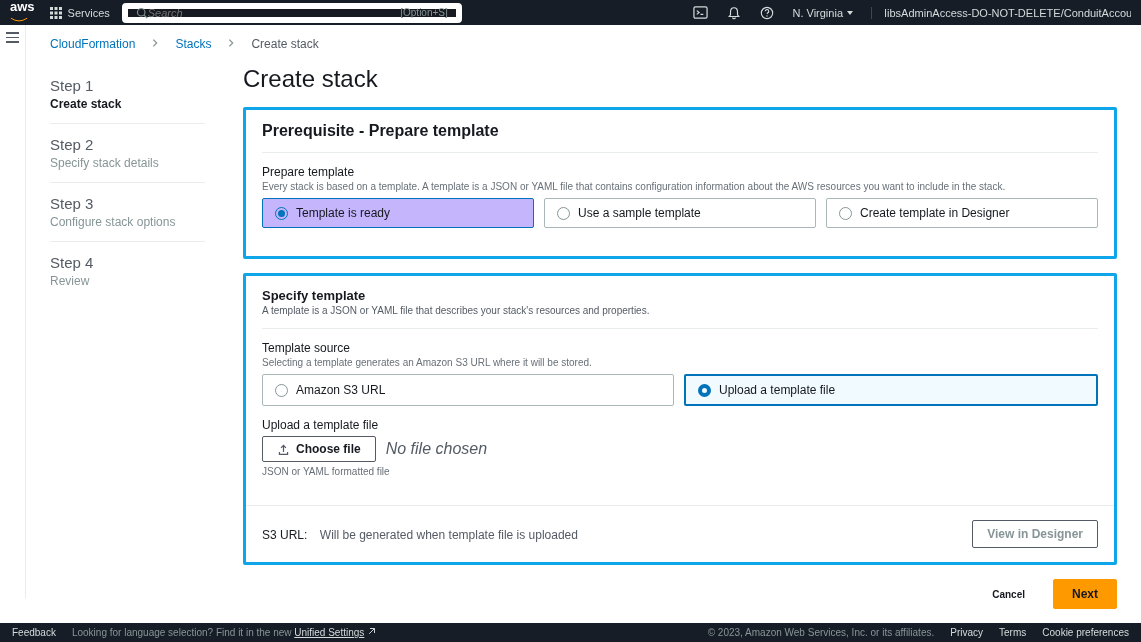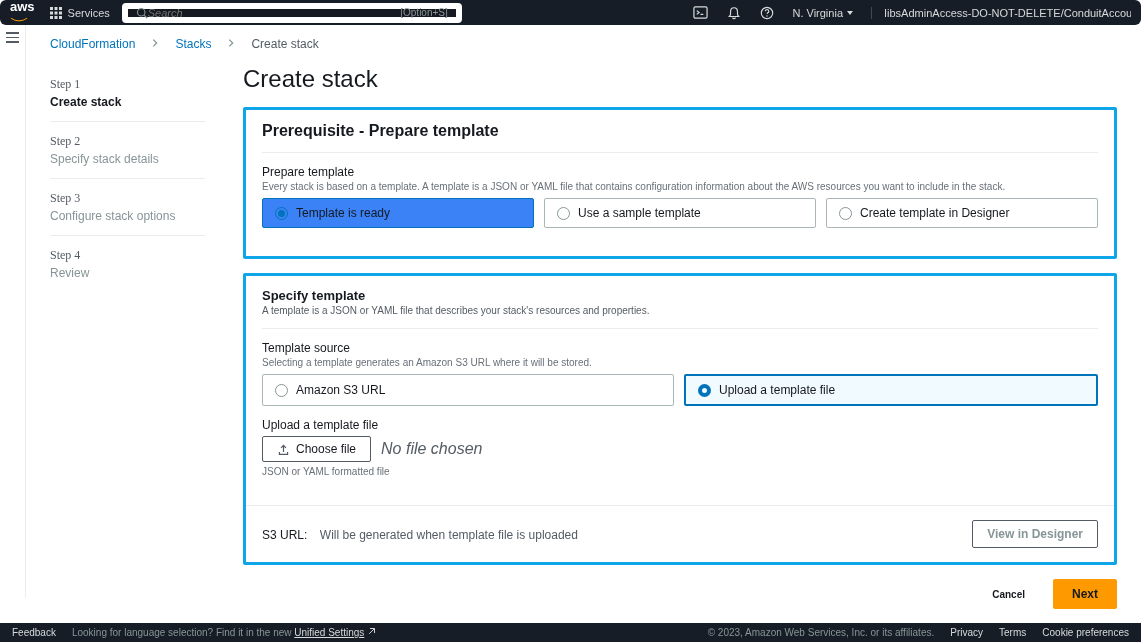--- a/index.html
+++ b/index.html
@@ -1,19 +1,19 @@
 <!DOCTYPE html>
 <html><head>
   <meta charset="utf-8">
   <style>
     * { margin: 0; padding: 0; box-sizing: border-box; font-family: "Amazon Ember", "Helvetica Neue", Arial, sans-serif; }
     body { background: #fff; width: 1141px; height: 642px; overflow: hidden; position: relative; }
     
     
-    .top-header { background: #161d26; height: 25px; display: flex; align-items: center; padding: 0 10px; color: #d5dbdb; font-size: 11px; border-radius: 6px; }
+    .top-header { background: #161d26; height: 25px; display: flex; align-items: center; padding: 0 10px; color: #d5dbdb; font-size: 11px; }
     .aws-logo { font-weight: bold; color: #fff; display: flex; align-items: center; margin-right: 15px; }
     .aws-logo-text { color: #fff; font-size: 13px; font-weight: 600; }
     .aws-logo-smile { width: 18px; height: 8px; }
     .apps-icon { display: inline-flex; margin-right: 6px; }
     .services-link { color: #d5dbdb; margin-right: 12px; cursor: pointer; }
     .search-box { background: #16191f; border: 6px solid #ffffff; border-radius: 4px; height: 20px; display: flex; align-items: center; padding: 0 8px; width: 340px; }
     .search-box input { background: transparent; border: none; color: #d5dbdb; font-size: 11px; font-style: italic; flex: 1; outline: none; }
     .search-shortcut { color: #879596; font-size: 10px; }
     .header-right { margin-left: auto; display: flex; align-items: center; gap: 18px; }
     .header-icon { width: 15px; height: 15px; display: inline-flex; align-items: center; justify-content: center; cursor: pointer; color: #d5dbdb; }
@@ -34,21 +34,21 @@
     .breadcrumb a { color: #0073bb; text-decoration: none; cursor: pointer; }
     .breadcrumb .sep { color: #879596; }
     .breadcrumb .current { color: #545b64; }
     
     .page-body { display: flex; gap: 38px; padding-left: 24px; padding-right: 24px; }
     
     
     .steps-sidebar { width: 155px; flex-shrink: 0; }
     .step-item { padding: 12px 0; border-bottom: 1px solid #eaeded; }
     .step-item:last-child { border-bottom: none; }
-    .step-label { font-size: 12px; color: #545b64; margin-bottom: 3px; font-family: Liberation Serif, serif; }
+    .step-label { font-size: 15px; color: #545b64; margin-bottom: 3px; }
     .step-title { font-size: 12px; color: #879596; }
     .step-item.active .step-title { color: #16191f; font-weight: bold; }
     
     
     .main-content { flex: 1; }
     .page-title { font-size: 24px; font-weight: 400; color: #16191f; margin-bottom: 14px; }
     
     .panel { border: 3px solid #0ea5e9; border-radius: 2px; margin-bottom: 14px; background: #fff; }
     .panel-header { padding: 12px 16px; }
     .panel-title { font-size: 16px; font-weight: bold; color: #16191f; }
@@ -56,30 +56,30 @@
     .panel-subtitle-desc { font-size: 10px; color: #545b64; }
     .panel-body { padding: 0 16px 16px 16px; }
     .panel hr { border: none; border-top: 1px solid #eaeded; margin: 0 16px 12px 16px; }
     
     .field-group { margin-bottom: 12px; }
     .field-label { font-size: 12px; color: #16191f; margin-bottom: 2px; font-weight: 400; }
     .field-hint { font-size: 10px; color: #687078; margin-bottom: 6px; }
     
     .radio-row { display: flex; gap: 10px; }
     .radio-card { border: 1px solid #aab7b8; border-radius: 2px; padding: 7px 12px; flex: 1; display: flex; align-items: center; gap: 8px; cursor: pointer; font-size: 12px; color: #16191f; }
-    .radio-card.selected { border-color: #0073bb; background: #3b82f6; }
+    .radio-card.selected { border-color: #0073bb; background: #c4b5fd; }
     .radio-outer { width: 13px; height: 13px; border: 1px solid #879596; border-radius: 50%; display: flex; align-items: center; justify-content: center; flex-shrink: 0; }
     .radio-card.selected .radio-outer { border-color: #0073bb; border-width: 1px; }
     .radio-inner { width: 7px; height: 7px; border-radius: 50%; background: #0073bb; display: none; }
     .radio-card.selected .radio-inner { display: block; }
     .radio-card.selected-strong { border: 2px solid #0073bb; background: #f1faff; }
     .radio-card.selected-strong .radio-outer { border: 4px solid #0073bb; }
     
     .upload-row { margin-top: 4px; }
-    .choose-file-btn { border: 1px solid #545b64; background: #fff; padding: 5px 14px; font-size: 12px; border-radius: 2px; cursor: pointer; display: inline-flex; align-items: center; gap: 6px; color: #16191f; font-weight: normal; }
+    .choose-file-btn { border: 1px solid #545b64; background: #fff; padding: 5px 14px; font-size: 12px; border-radius: 2px; cursor: pointer; display: inline-flex; align-items: center; gap: 6px; color: #16191f; font-weight: bold; }
     .no-file { font-style: italic; color: #545b64; font-size: 16px; margin-left: 10px; }
     .file-hint { font-size: 10px; color: #687078; margin-top: 4px; }
     
     .panel-footer-row { border-top: 1px solid #eaeded; padding: 14px 16px; display: flex; justify-content: space-between; align-items: center; }
     .s3url-label { font-size: 12px; color: #16191f; font-weight: 400; }
     .s3url-val { font-size: 12px; color: #545b64; margin-left: 8px; }
     .view-designer-btn { border: 1px solid #545b64; background: #fff; color: #879596; padding: 6px 14px; font-size: 12px; border-radius: 2px; cursor: not-allowed; font-weight: bold; }
     
     .page-actions { display: flex; justify-content: flex-end; gap: 12px; margin-top: 14px; }
     .btn-cancel { background: transparent; border: none; color: #16191f; font-size: 10px; padding: 7px 16px; cursor: pointer; font-weight: bold; }

